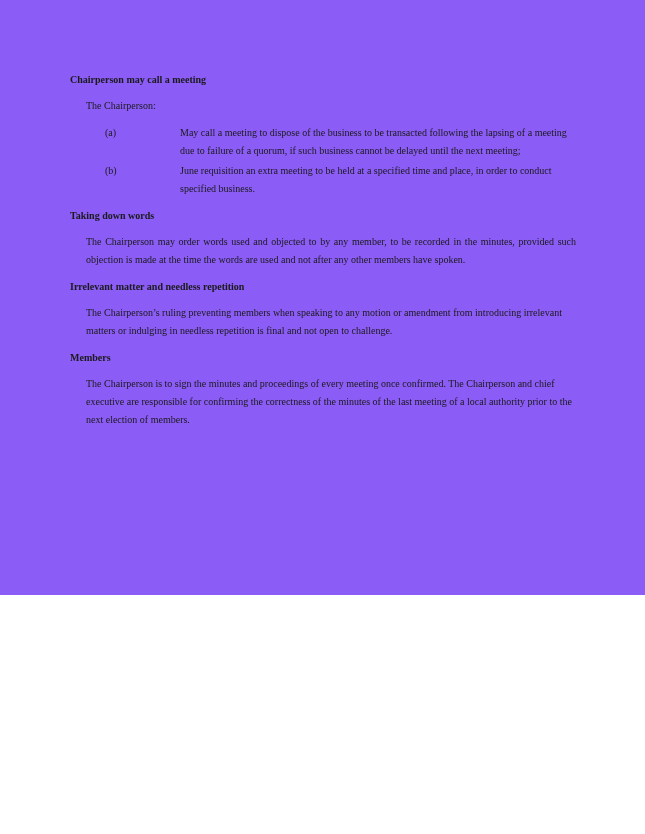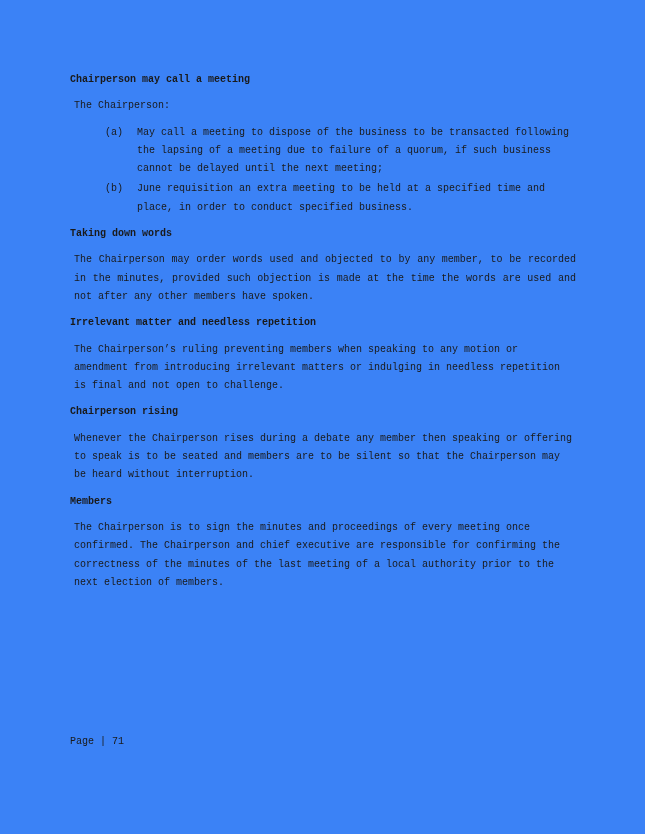--- a/index.html
+++ b/index.html
@@ -3,61 +3,62 @@
 <meta charset="utf-8">
 <style>
   html, body {
     margin: 0;
     padding: 0;
     background: #ffffff;
   }
   .page {
     position: relative;
     width: 645px;
-    height: 834px;
-    background: #3b82f6;
-    font-family: Liberation Mono, monospace;
+    height: 595px;
+    background: #8b5cf6;
+    font-family: Liberation Serif, serif;
     font-size: 10px;
     line-height: 18.3px;
     color: #1a1a1a;
     overflow: hidden;
     box-sizing: border-box;
   }
   .content {
     position: absolute;
     top: 71px;
     left: 70px;
     width: 506px;
   }
   .h {
     font-size: 10px;
     font-weight: bold;
     margin: 0 0 8px 0;
   }
   .p {
-    margin: 0 0 8px 4px;
+    margin: 0 0 8px 16px;
   }
   .p.justify {
     text-align: justify;
   }
   .list {
     margin: 0 0 8px 0;
   }
   .li {
     display: flex;
     padding-left: 35px;
   }
   .li + .li {
     margin-top: 2px;
   }
   .li-label {
     flex: 0 0 32px;
   }
   .li-text {
     flex: 1 1 auto;
+    margin-left: 43px;
   }
   .footer {
     position: absolute;
     left: 70px;
     top: 733px;
   }
 </style>
 </head>
 <body>
 
@@ -83,24 +84,20 @@
       <h2 class="h">Taking down words</h2>
       <p class="p justify">The Chairperson may order words used and objected to by any member, to be recorded in the minutes, provided such objection is made at the time the words are used and not after any other members have spoken.</p>
     </section>
 
     <section>
       <h2 class="h">Irrelevant matter and needless repetition</h2>
       <p class="p">The Chairperson’s ruling preventing members when speaking to any motion or amendment from introducing irrelevant matters or indulging in needless repetition is final and not open to challenge.</p>
     </section>
 
 
-    <section>
-      <h2 class="h">Chairperson rising</h2>
-      <p class="p">Whenever the Chairperson rises during a debate any member then speaking or offering to speak is to be seated and members are to be silent so that the Chairperson may be heard without interruption.</p>
-    </section>
 
 
 
     <section>
       <h2 class="h">Members</h2>
       <p class="p">The Chairperson is to sign the minutes and proceedings of every meeting once confirmed. The Chairperson and chief executive are responsible for confirming the correctness of the minutes of the last meeting of a local authority prior to the next election of members.</p>
     </section>
 
   </div>
 

